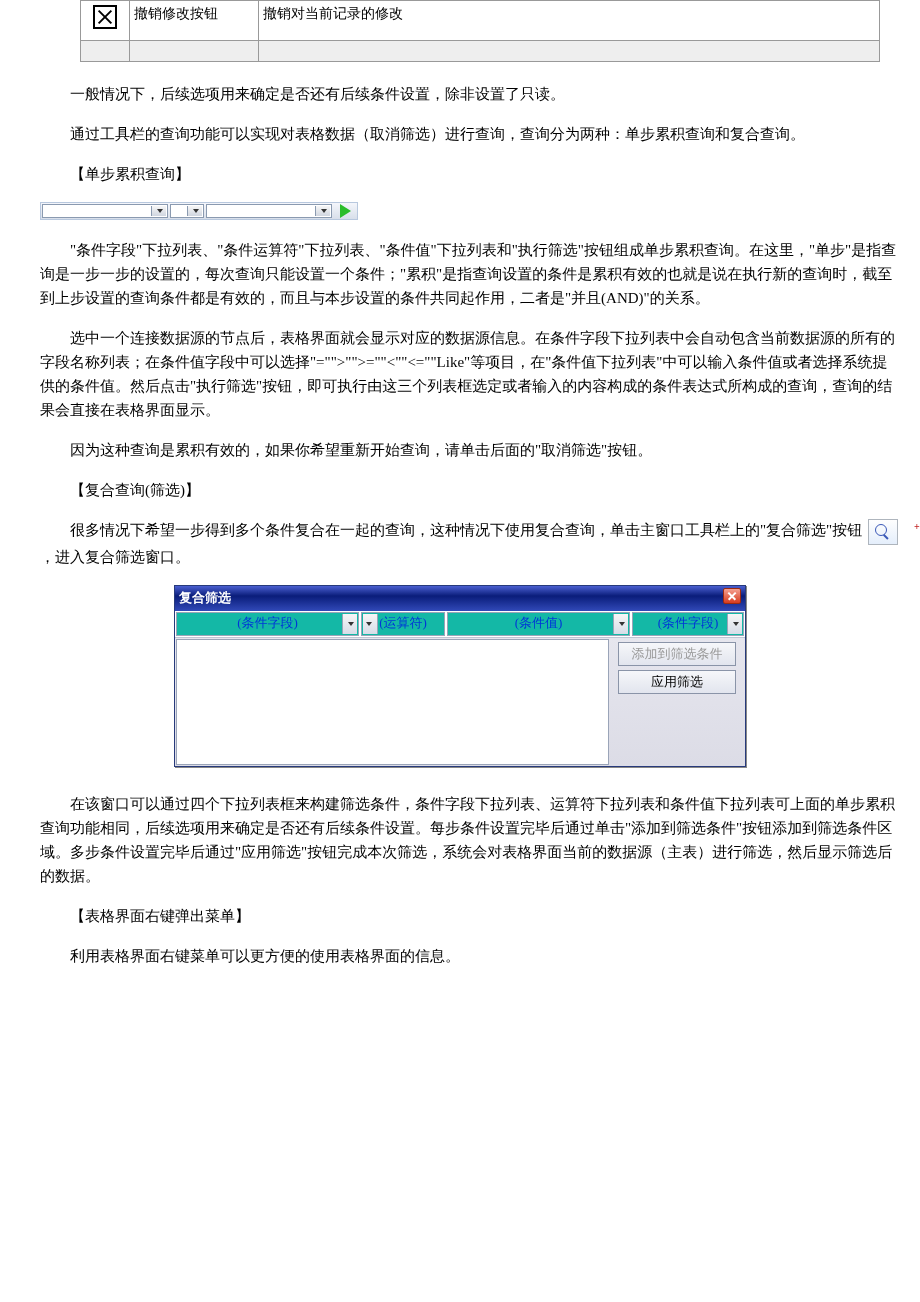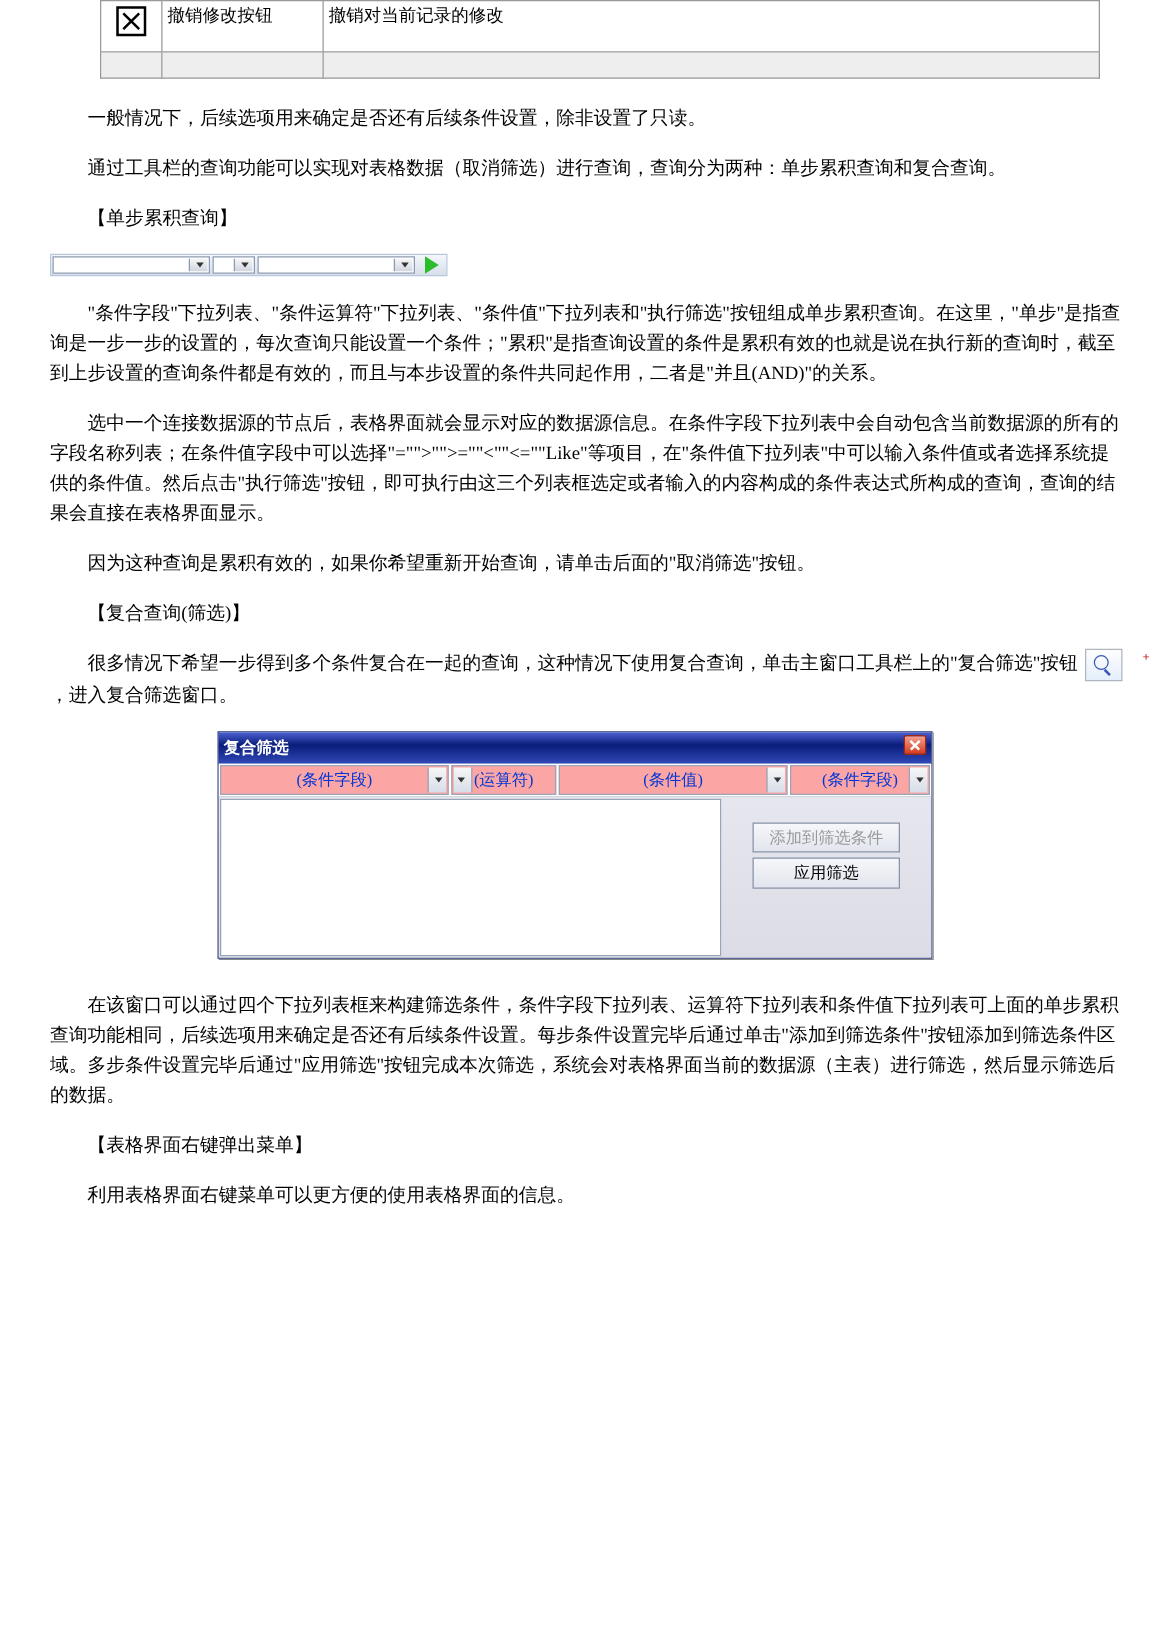--- a/index.html
+++ b/index.html
@@ -168,21 +168,21 @@
   .dialog-row {
     display:flex;
     border-bottom:1px solid #c0c6d4;
     background:#fff;
   }
   .dlg-combo {
     flex:1;
     border:1px solid #9aa4b8;
     margin:1px;
     height:22px;
-    background:#fca5a5;
+    background:#14b8a6;
     display:flex;
     align-items:center;
     justify-content:center;
     color:#0036d8;
     font-size:13px;
     position:relative;
   }
   .dlg-combo.small{flex:0 0 74px;}
   .dlg-combo::after{
     content:"";
@@ -208,21 +208,21 @@
     background: linear-gradient(#e6e6ee,#dcdce6);
     display:flex;
     height:128px;
   }
   .dialog-body .left { flex:1; background:#fff; border:1px solid #9aa4b8; margin:1px 0 1px 1px;}
   .dialog-body .right {
     flex:0 0 128px;
     display:flex;
     flex-direction:column;
     align-items:center;
-    padding:20px;
+    padding:4px;
     gap:4px;
   }
   .dlg-btn {
     width:116px;
     border:1px solid #8a94a8;
     background:linear-gradient(#f6f7fa,#e2e5ee);
     font-size:13px;
     text-align:center;
     padding:2px 0;
     line-height:1.4;

